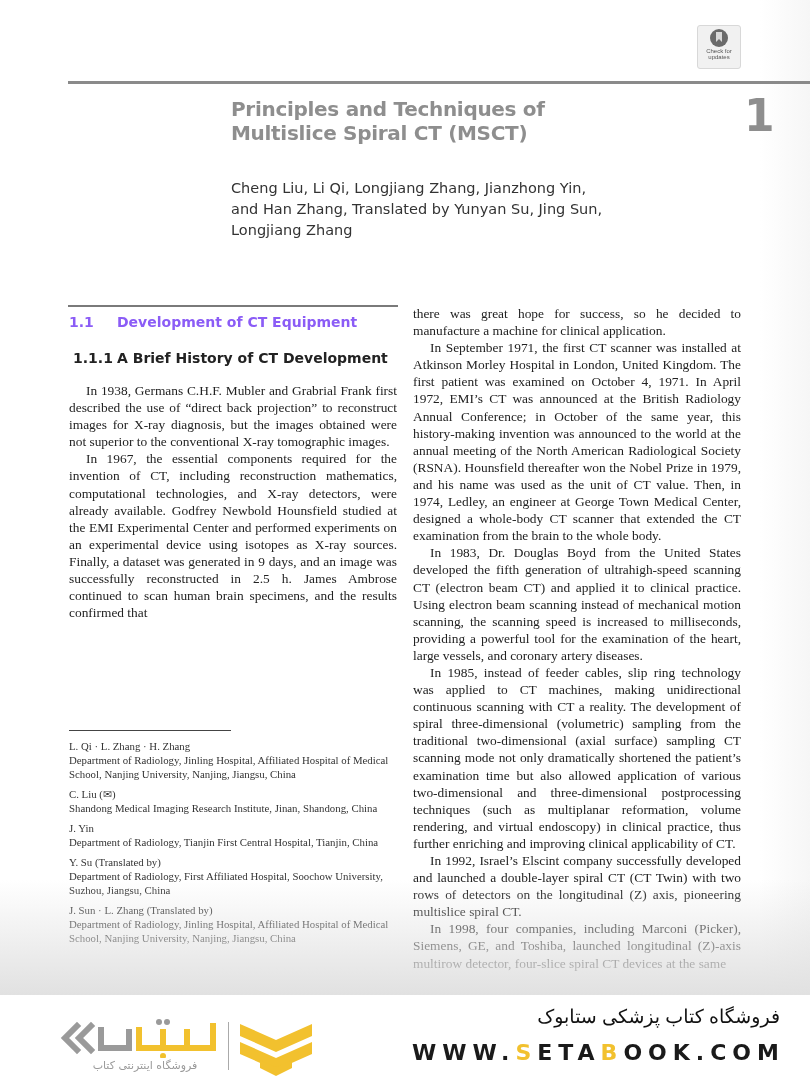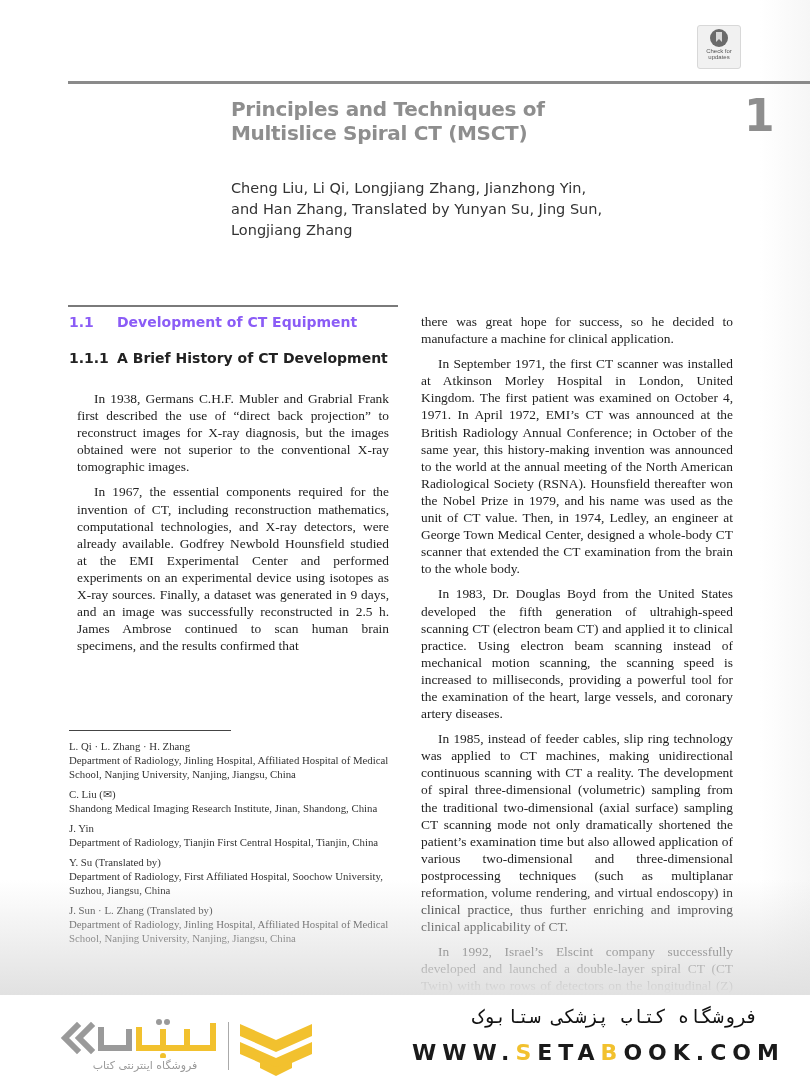--- a/index.html
+++ b/index.html
@@ -49,29 +49,29 @@
     position: absolute; left: 231px; top: 178px; width: 380px;
     font-family: "DejaVu Sans", sans-serif; font-size: 14.5px; line-height: 21px; color: #333;
   }
   .col-rule { position: absolute; left: 68px; top: 305px; width: 330px; height: 2px; background: #7a7a7a; }
   .h1 {
     position: absolute; left: 69px; top: 314px;
     font-family: "DejaVu Sans", sans-serif; font-weight: bold; font-size: 14px; color: #8b5cf6;
   }
   .h2 {
     position: absolute; left: 69px; top: 350px;
-    font-family: "DejaVu Sans", sans-serif; font-weight: bold; font-size: 14px; color: #222;
+    font-family: "DejaVu Sans", sans-serif; font-weight: bold; font-size: 14px; color: #222; text-align: center;
   }
   .h1 .num { display: inline-block; width: 48px; }
   .h2 .num { display: inline-block; width: 48px; }
   .col {
     position: absolute; font-size: 13.4px; line-height: 17.1px; text-align: justify; color: #222;
     hyphens: none;
   }
-  .col p { margin: 8px; }
+  .col p { margin: 0; }
   .col p.indent { text-indent: 17px; }
   .left-col { left: 69px; top: 382px; width: 328px; }
   .right-col { left: 413px; top: 305px; width: 328px; }
   .fn-rule { position: absolute; left: 69px; top: 730px; width: 162px; height: 1px; background: #444; }
   .footnotes {
     position: absolute; left: 69px; top: 739px; width: 330px;
     font-size: 10.8px; line-height: 14px; color: #333;
   }
   .footnotes .aff { margin-bottom: 6px; }
   .footnotes .aff div { margin: 0; }
@@ -81,22 +81,22 @@
   .logo-mark {
     position: absolute; left: 55px; top: 1018px; width: 165px; height: 40px;
   }
   .logo-sub {
     position: absolute; left: 75px; top: 1059px; width: 140px; text-align: center;
     font-family: "DejaVu Sans", sans-serif; font-size: 11px; color: #9a9a9a; direction: rtl;
   }
   .logo-divider { position: absolute; left: 228px; top: 1022px; width: 1px; height: 48px; background: #aaa; }
   .logo-chevrons { position: absolute; left: 240px; top: 1020px; width: 72px; height: 56px; }
   .store-name {
-    position: absolute; left: 450px; top: 1005px; width: 330px; text-align: center; direction: rtl;
-    font-family: Liberation Mono, monospace; font-size: 19px; color: #111;
+    position: absolute; left: 450px; top: 1005px; width: 330px; text-align: right; direction: rtl;
+    font-family: Liberation Sans, sans-serif; font-size: 19px; color: #111;
   }
   .site-url {
     position: absolute; left: 412px; top: 1040px; width: 370px; text-align: left;
     font-family: "DejaVu Sans", sans-serif; font-weight: bold; font-size: 22px; letter-spacing: 6px; color: #1a1a1a;
   }
   .site-url .accent { color: #f2c12e; }
 </style>
 </head>
 <body>
 

